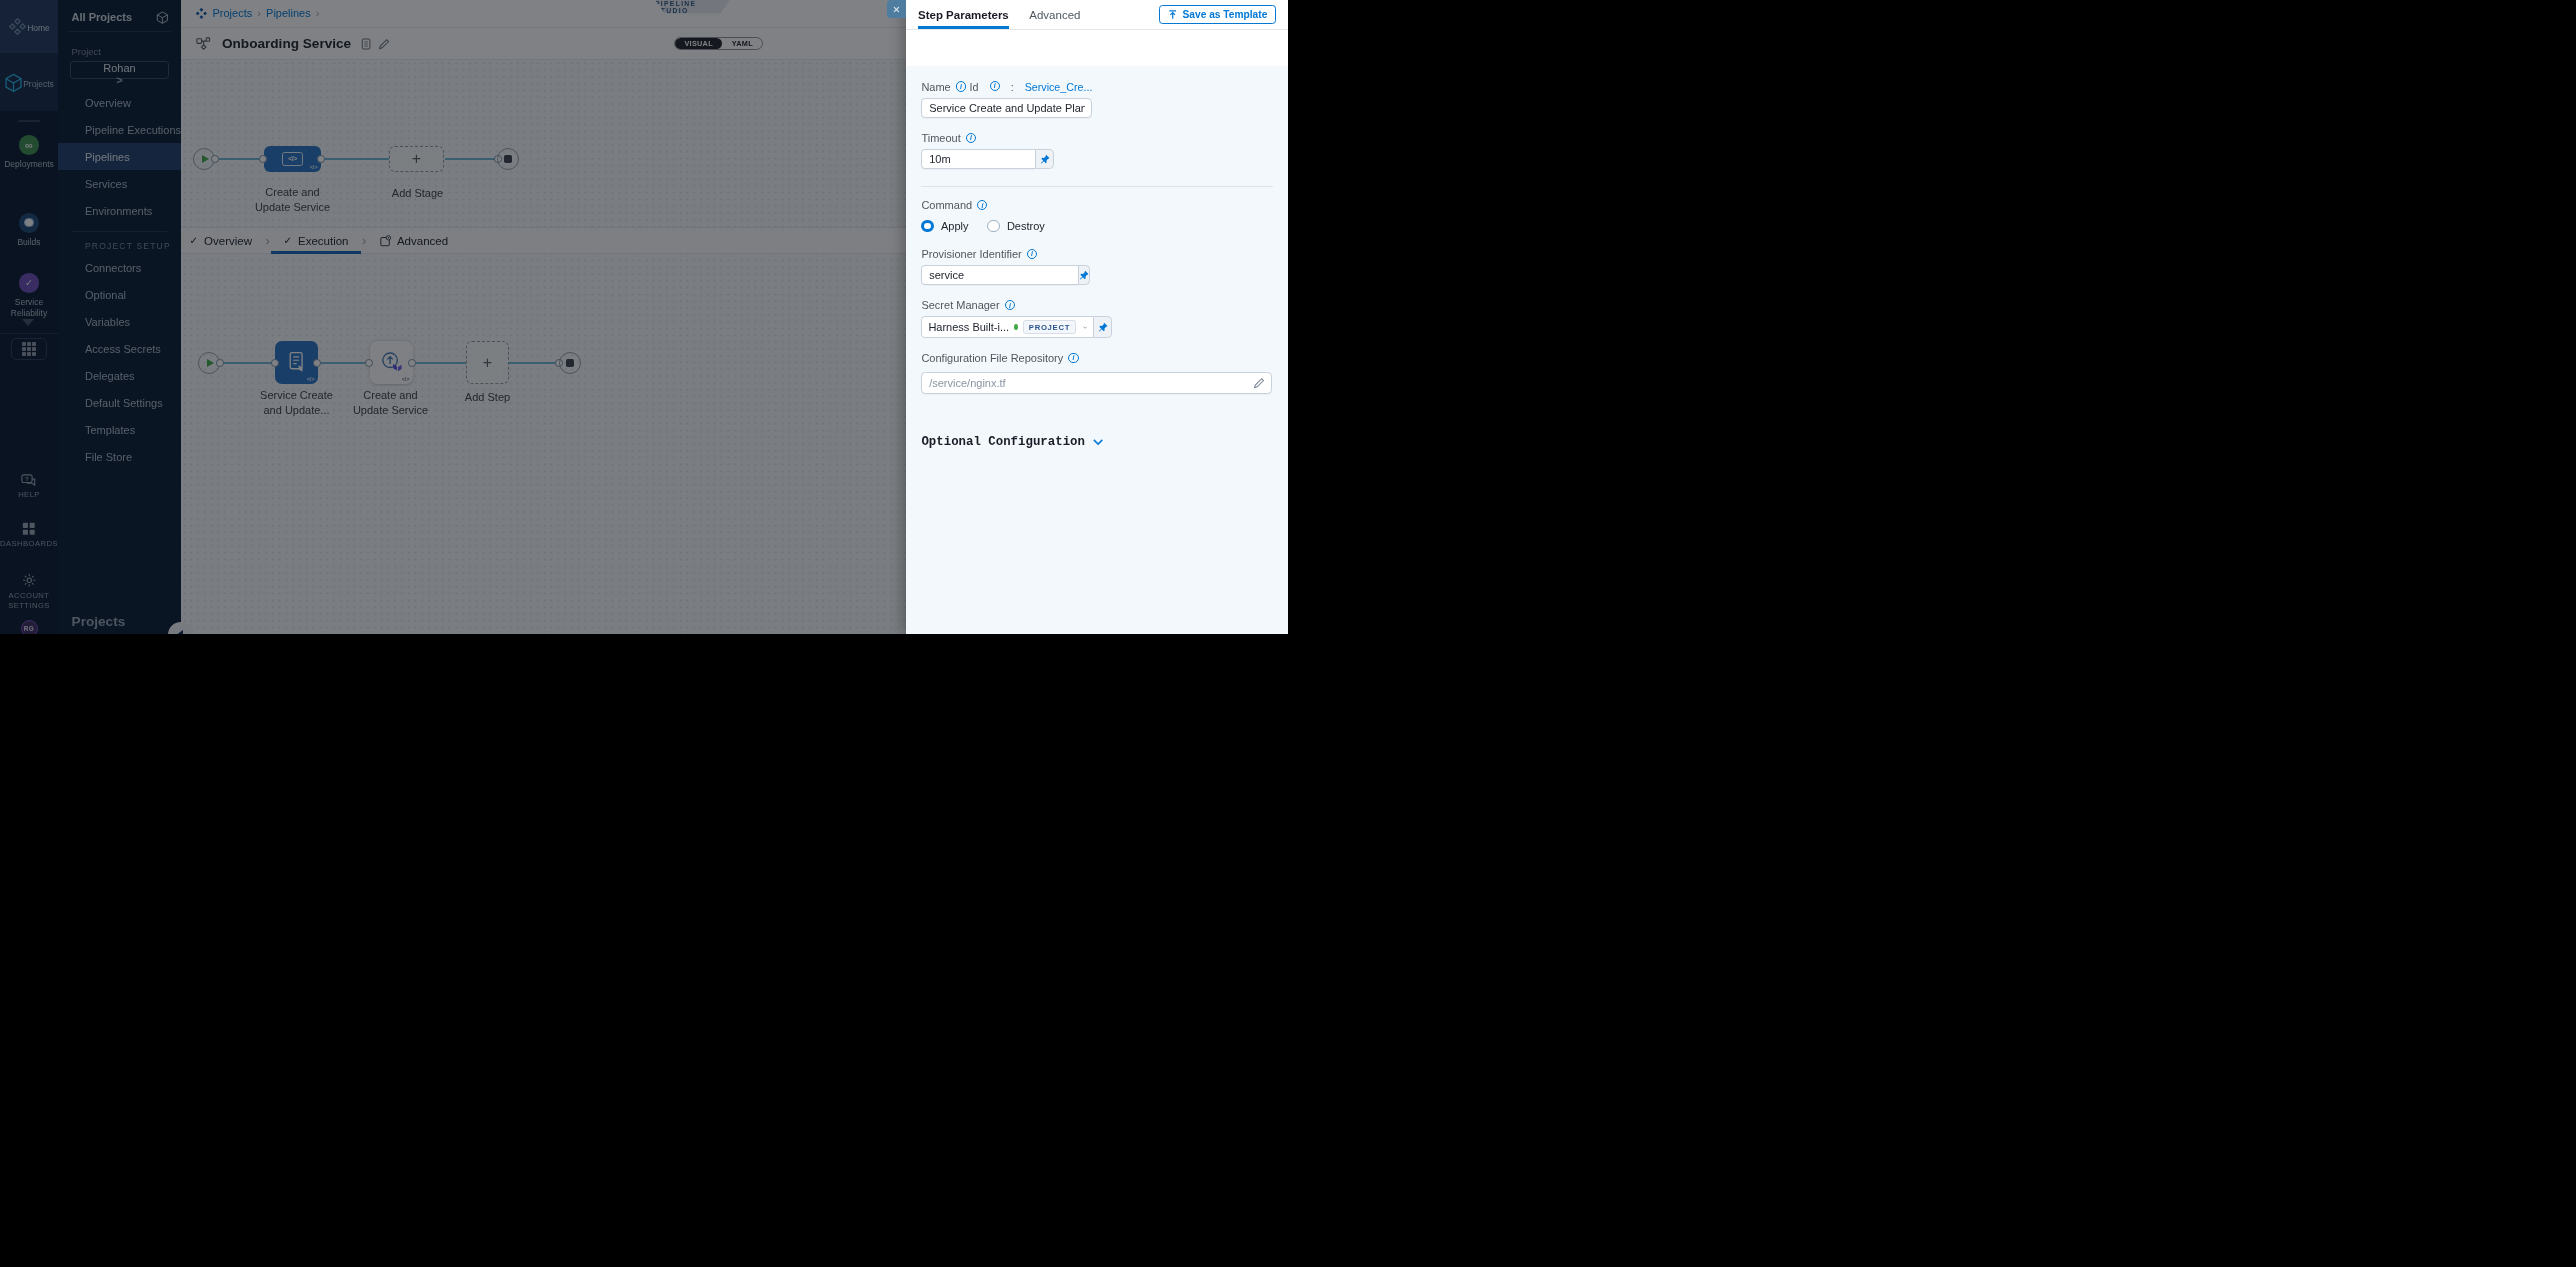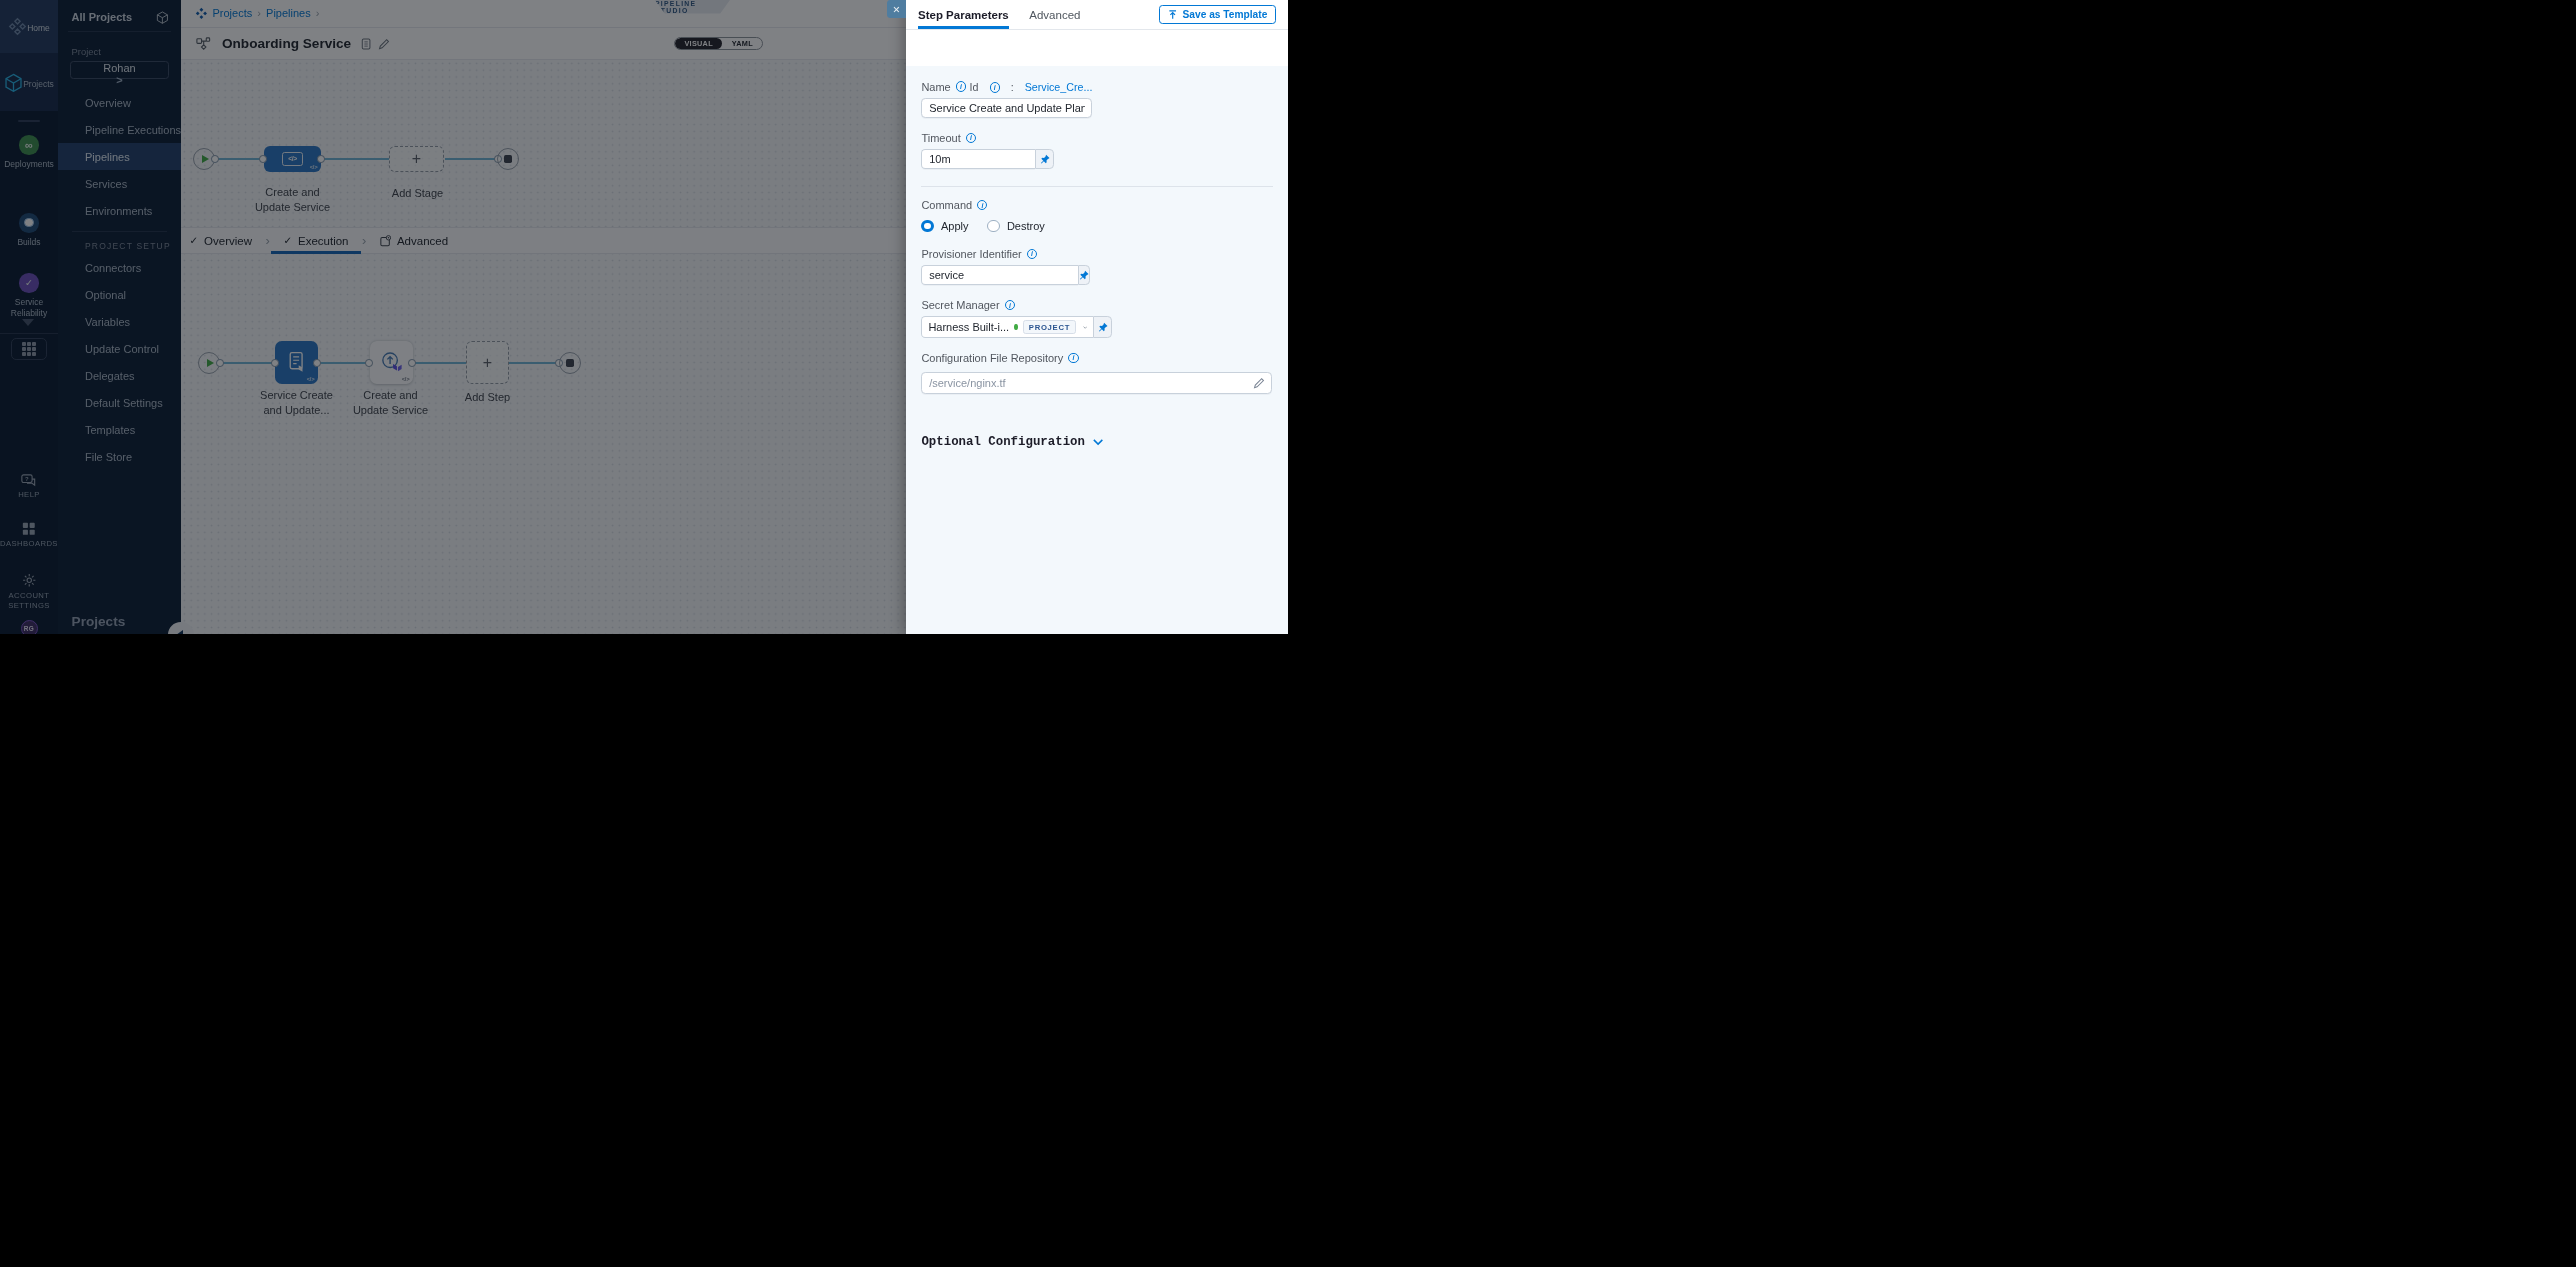--- a/index.html
+++ b/index.html
@@ -95,21 +95,21 @@
   .btn-outline{border:0.9px solid #0278d5;border-radius:3.4px;background:#fff;color:#0278d5;font-size:10.7px;font-weight:bold;padding:3.4px 8.5px;display:flex;align-items:center;gap:5.1px;}
   .link-btn{color:#0278d5;font-size:10.7px;font-weight:bold;margin-left:10.2px;}
   .dtabs{height:30px;border-bottom:0.9px solid #e3e7ec;display:flex;align-items:center;padding:0 12px;}
   .dtab{position:relative;height:100%;display:flex;align-items:center;font-size:11.5px;color:#50575f;}
   .dtab.active{font-weight:bold;color:#1c1c28;}
   .dtab.active::after{content:"";position:absolute;left:0;right:0;bottom:0;height:2.6px;background:#0278d5;}
   .dtab + .dtab{margin-left:20.5px;}
   .dbody{position:absolute;left:0;right:0;top:66px;bottom:0;background:#f3f8fc;padding:14.5px 15.4px;}
   .flabel{display:flex;align-items:center;gap:5.1px;font-size:11px;color:#51565e;margin-bottom:5.1px;}
   .idrow{width:171px;display:flex;align-items:center;justify-content:space-between;margin-bottom:5.1px;}
-  .idgrp{display:flex;align-items:flex-end;gap:11px;font-size:10.7px;}
+  .idgrp{display:flex;align-items:flex-start;gap:11px;font-size:10.7px;}
   .idgrp .idl{color:#51565e;}
   .idgrp .idv{color:#0278d5;}
   .inp{height:20.5px;border:0.9px solid #c8d1db;border-radius:4.3px;background:#fff;padding:0 6.8px;font-size:11px;color:#22272f;font-family:"Liberation Sans",sans-serif;outline:none;box-shadow:0 0.9px 0.9px rgba(20,30,40,.04);}
   .inp.ghost{color:#8a94a2;}
   .fgroup{display:flex;align-items:stretch;}
   .fgroup .inp{border-radius:4.3px 0 0 4.3px;border-right:none;}
   .pinseg{width:19px;border:0.9px solid #c8d1db;border-radius:0 4.3px 4.3px 0;background:#eef2f7;display:flex;align-items:center;justify-content:center;}
   .divider{height:0.9px;background:#dde3ea;margin:17px 0 12px;}
   .radios{display:flex;align-items:center;gap:6.8px;margin:8.5px 0 15.4px;}
   .radio{width:12.8px;height:12.8px;border-radius:50%;background:#fff;}
@@ -243,21 +243,21 @@
       <div class="pitem sel">Pipelines</div>
       <div class="pitem">Services</div>
       <div class="pitem">Environments</div>
     </div>
     <div class="pdiv"></div>
     <div class="psetup">PROJECT SETUP</div>
     <div>
       <div class="pitem">Connectors</div>
       <div class="pitem">Optional</div>
       <div class="pitem">Variables</div>
-      <div class="pitem">Update Control</div>
+      <div class="pitem">Access Secrets</div>
       <div class="pitem">Delegates</div>
       <div class="pitem">Default Settings</div>
       <div class="pitem">Templates</div>
       <div class="pitem">File Store</div>
     </div>
     <div class="pbottom">Projects</div>
   </nav>
   <div class="collapse-btn">
       <span class="tri"></span>
     </div>

